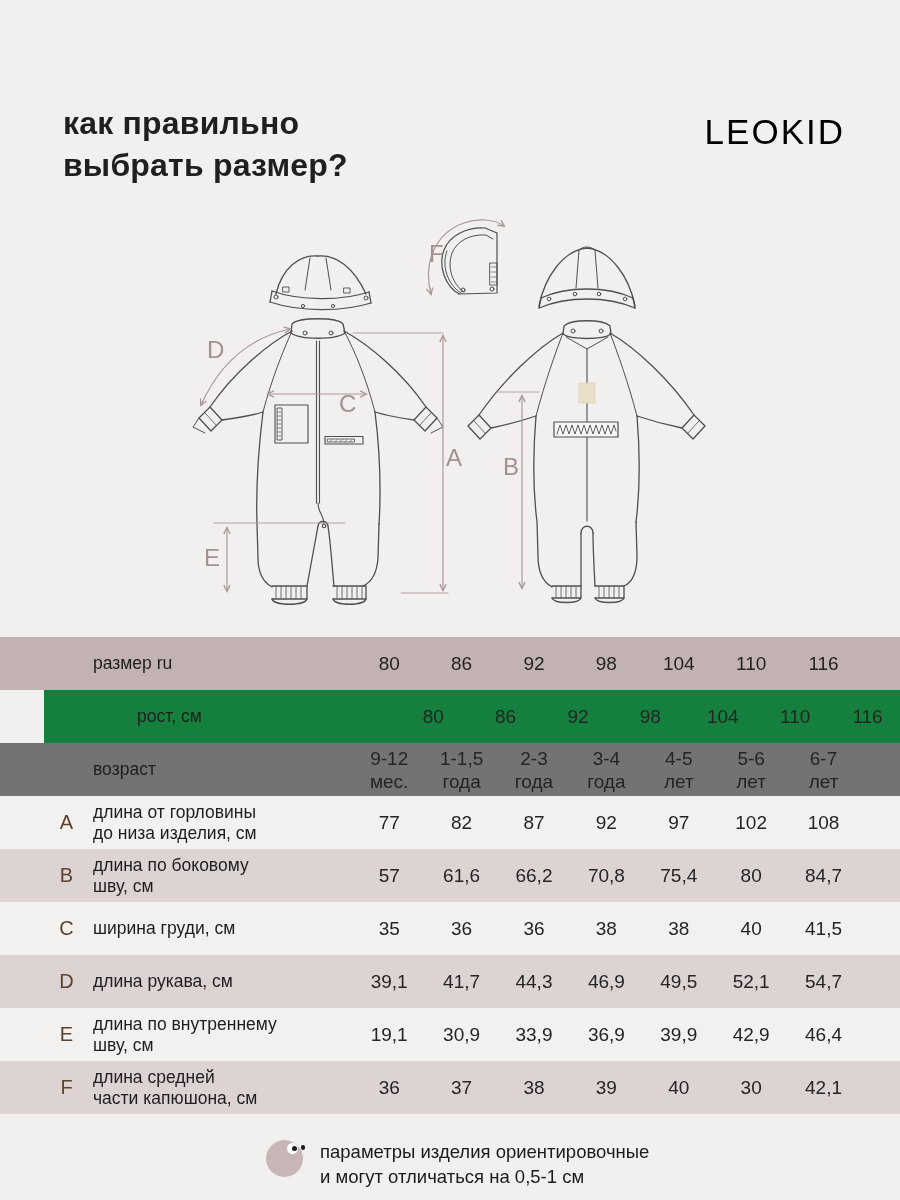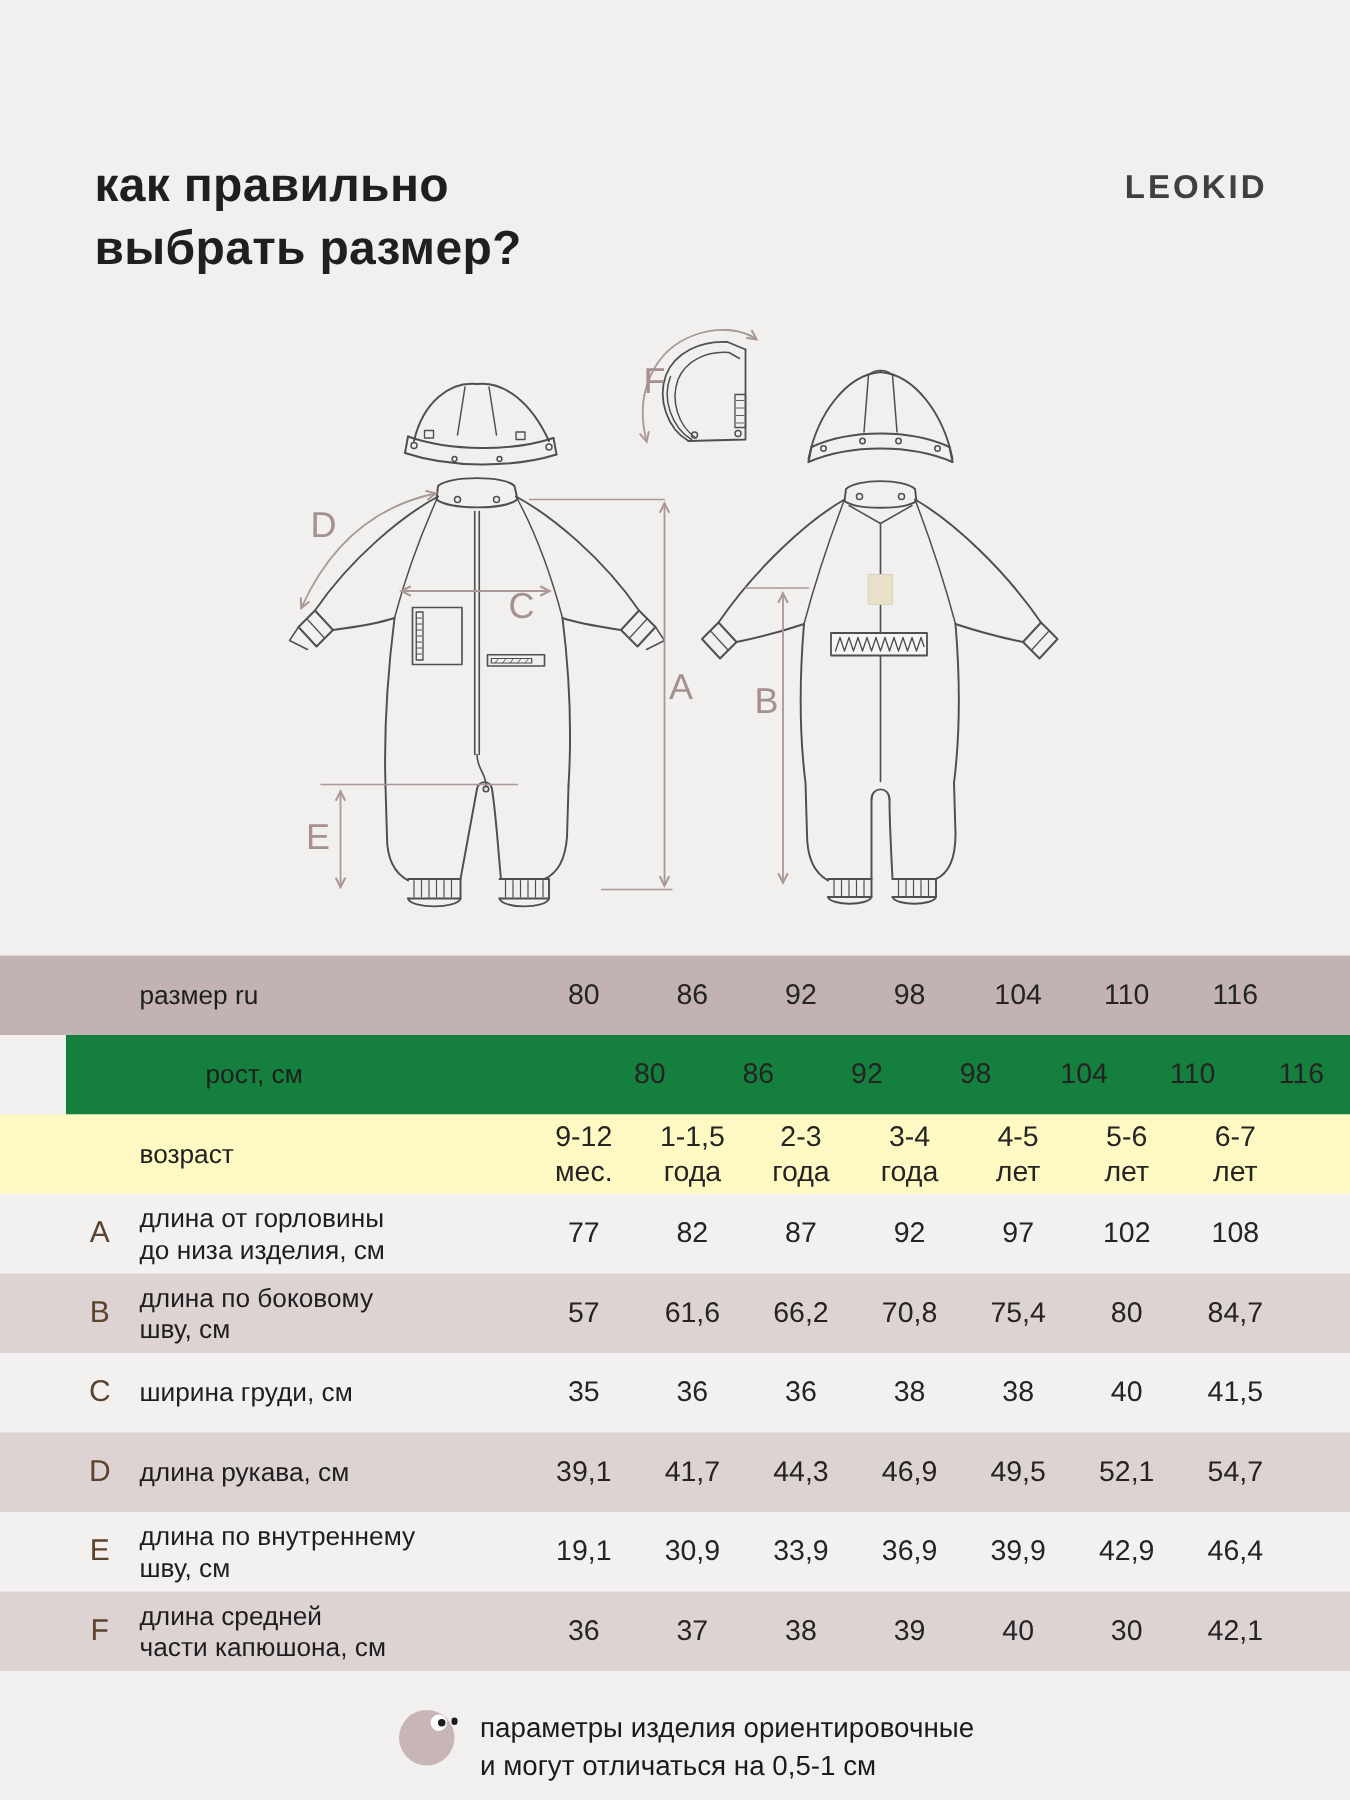--- a/index.html
+++ b/index.html
@@ -9,21 +9,21 @@
     font-family:"Liberation Sans", sans-serif;
     color:#1f1f1f;
   }
   .title{
     position:absolute;left:63px;top:102px;
     font-size:32px;line-height:42px;font-weight:600;
     letter-spacing:.2px;color:#1f1f1f;
   }
   .logo{
     position:absolute;right:55px;top:112px;
-    font-size:22px;font-weight:700;letter-spacing:2px;color:#404040;
+    font-size:35px;font-weight:400;letter-spacing:2px;color:#000000;
   }
   .figure-svg{position:absolute;left:0;top:0;width:900px;height:640px;}
 
   
   .size-table{position:absolute;left:0;top:637px;width:900px;}
   .trow{display:flex;align-items:center;height:53px;width:900px;}
   .cell-letter{
     width:53px;margin-left:40px;text-align:center;flex:0 0 auto;
     font-size:20px;color:#5d432e;
   }
@@ -242,21 +242,21 @@
       <div class="cell-values">
         <div class="cell-val">80</div>
         <div class="cell-val">86</div>
         <div class="cell-val">92</div>
         <div class="cell-val">98</div>
         <div class="cell-val">104</div>
         <div class="cell-val">110</div>
         <div class="cell-val">116</div>
       </div>
     </div>
-    <div class="trow" style="background: #fef9c3;">
+    <div class="trow" style="background: #737373;">
       <div class="cell-letter" style="color: rgb(93, 67, 46);"></div>
       <div class="cell-label">возраст</div>
       <div class="cell-values">
         <div class="cell-val">9-12
 мес.</div>
         <div class="cell-val">1-1,5
 года</div>
         <div class="cell-val">2-3
 года</div>
         <div class="cell-val">3-4

